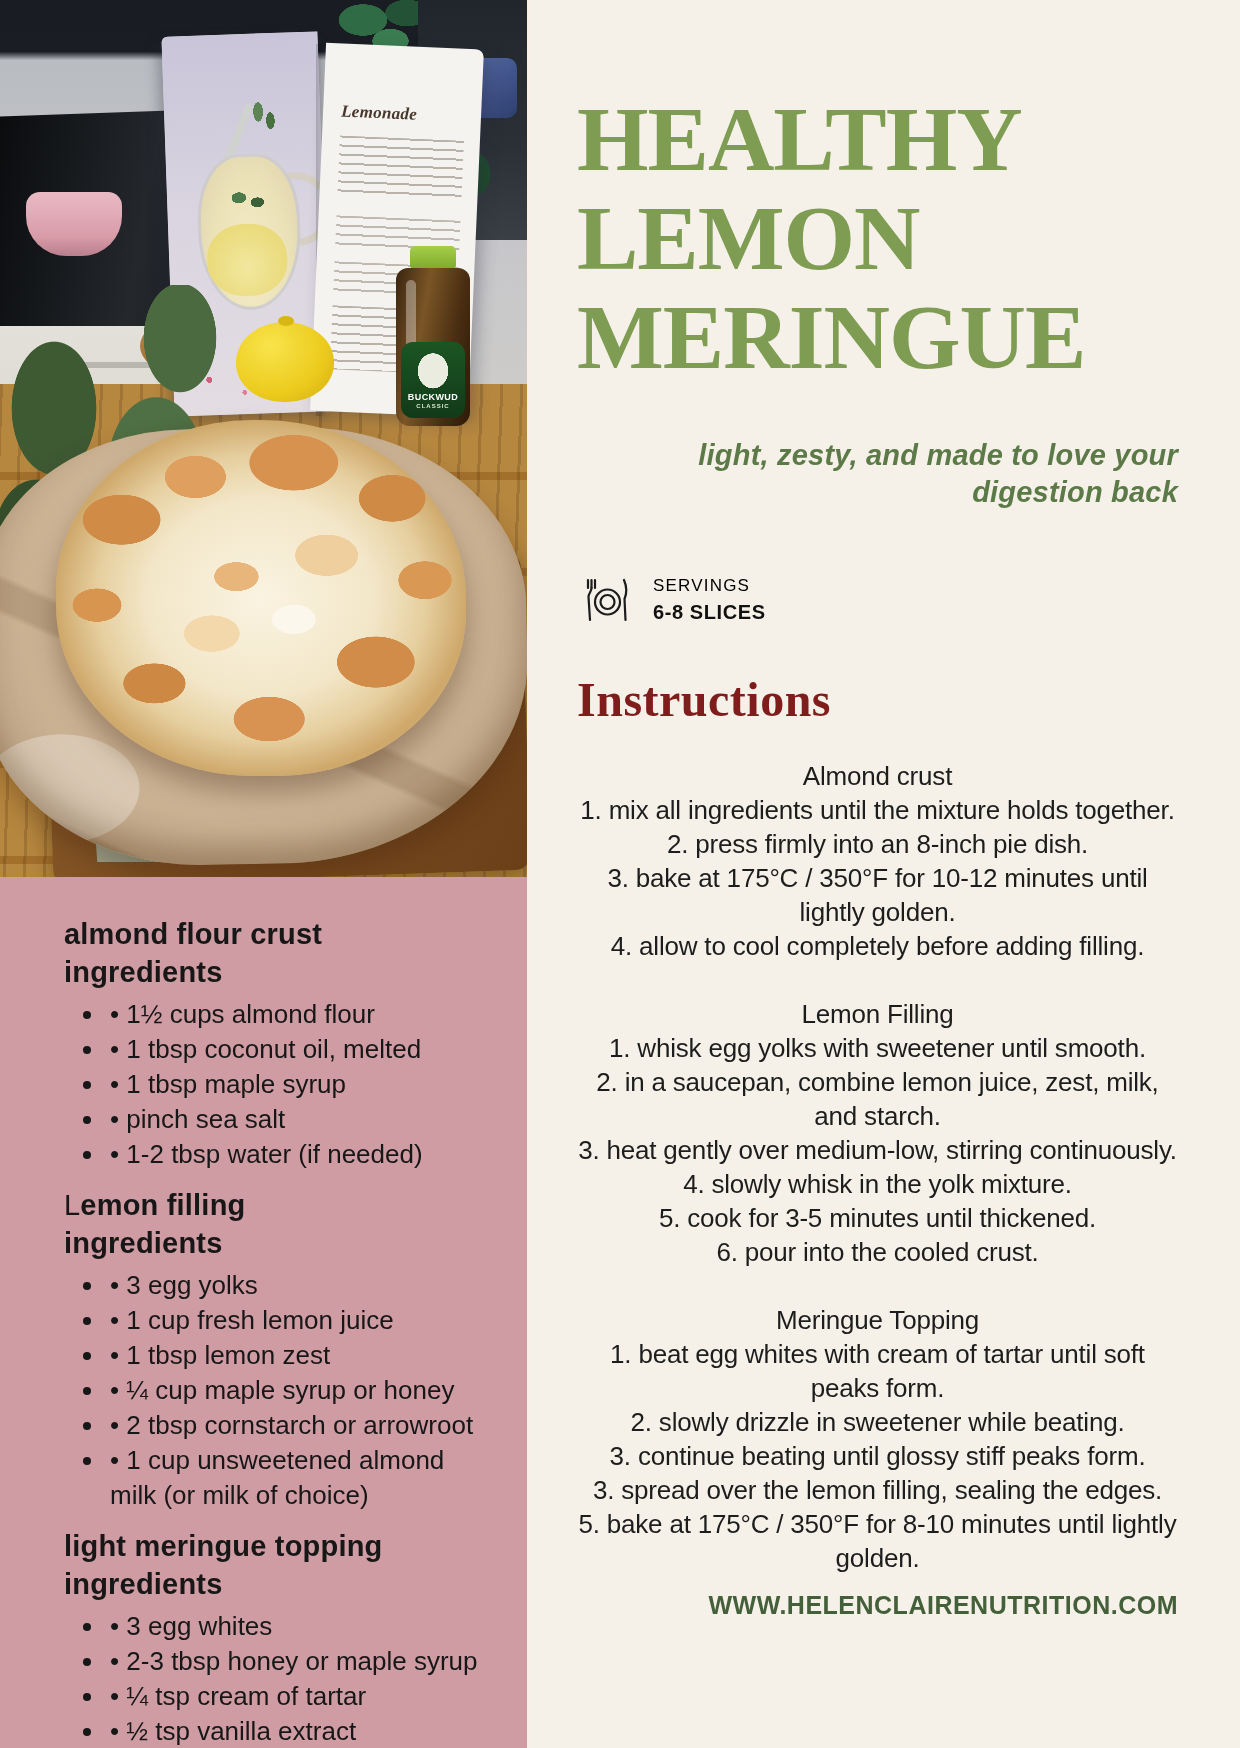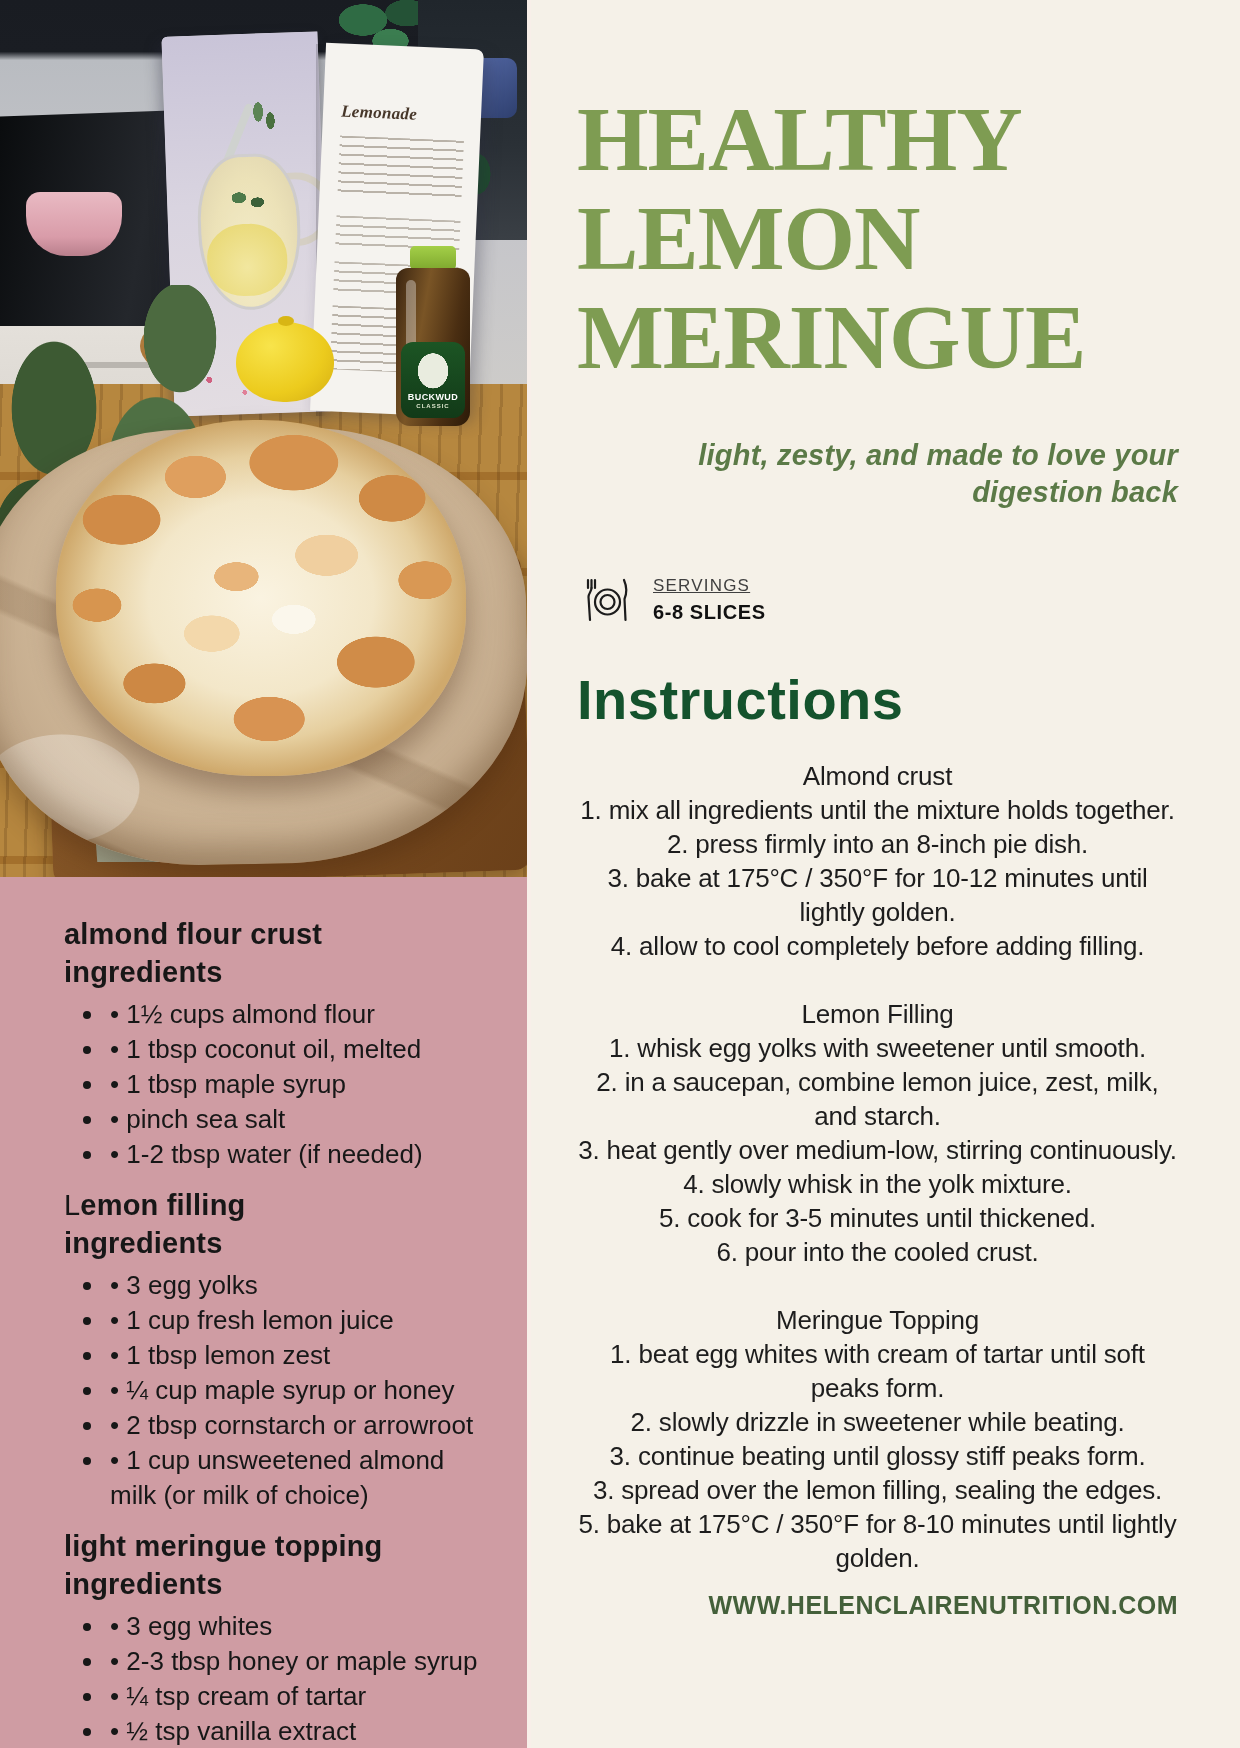--- a/index.html
+++ b/index.html
@@ -151,24 +151,24 @@
 
   
   .right-col{position:absolute;left:531px;top:0;width:709px;height:1748px;box-sizing:border-box;
     padding:66px 62px 0 46px;margin-top:24px;}
   .main-title{margin:0;font-family:"Liberation Serif",serif;font-weight:700;
     font-size:92px;line-height:99px;letter-spacing:-1px;color:#7e9c52;}
   .tagline{margin:50px 0 0 4px;max-width:600px;font-size:29px;line-height:37px;font-weight:700;font-style:italic;
     color:#5b7a47;letter-spacing:.2px;text-align:right;}
   .servings-row{margin:64px 0 0 6px;display:flex;align-items:center;gap:22px;}
   .servings-icon{width:48px;height:48px;flex:0 0 auto;}
-  .servings-label{font-size:17px;letter-spacing:1.2px;color:#404040;line-height:22px;text-decoration:underline;}
+  .servings-label{font-size:17px;letter-spacing:1.2px;color:#000000;line-height:22px;}
   .servings-value{font-size:20px;font-weight:700;letter-spacing:.6px;color:#111;line-height:26px;margin-top:2px;}
-  .instr-title{margin:44px 0 0 0;font-family:Liberation Sans, sans-serif;font-weight:700;
-    font-size:56px;line-height:62px;color:#14532d;letter-spacing:.5px;}
+  .instr-title{margin:44px 0 0 0;font-family:Liberation Serif, serif;font-weight:700;
+    font-size:48px;line-height:62px;color:#7f1d1d;letter-spacing:.5px;}
   .instr-block{margin-top:34px;font-size:26px;line-height:34px;color:#1d1d1d;letter-spacing:-0.2px;}
   .instr-block.first{margin-top:28px;}
   .instr-line{white-space:normal;text-align:center;}
   .site-url{margin-top:16px;text-align:right;font-size:25px;font-weight:700;letter-spacing:.5px;color:#44603a;}
 </style>
 </head>
 <body>
 
 <div class="left-col">
 

